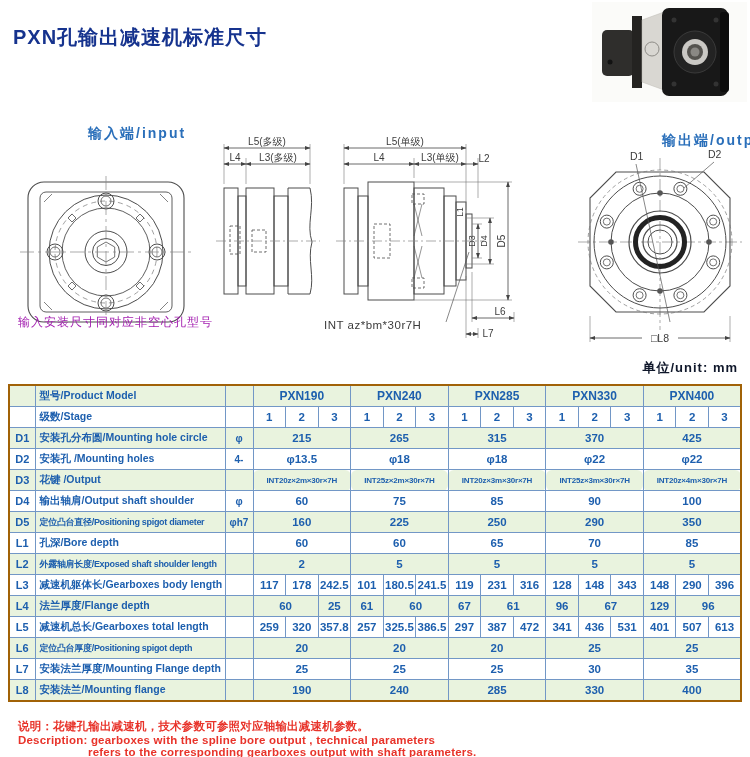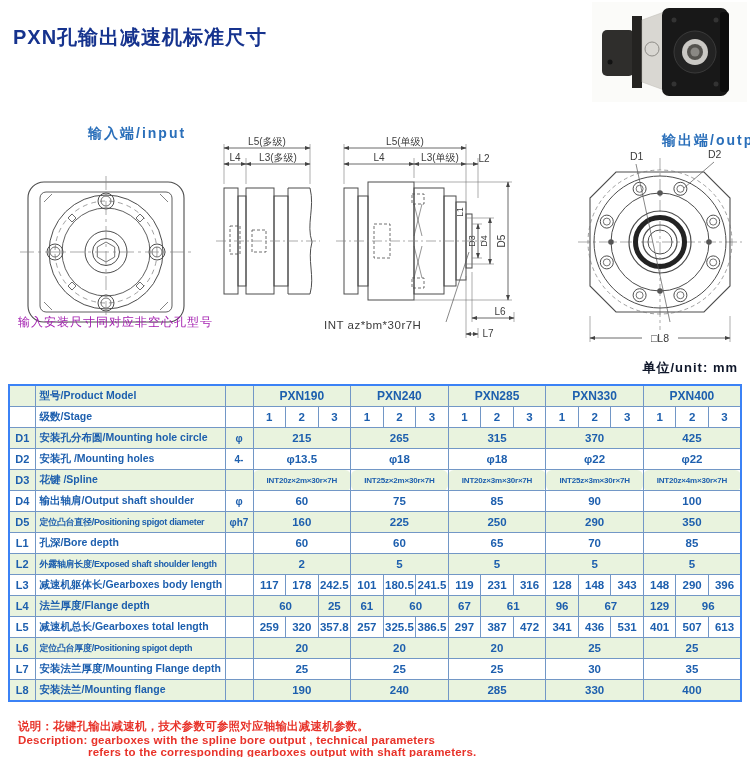--- a/index.html
+++ b/index.html
@@ -23,21 +23,21 @@
   #spec-table{
     position:absolute;left:8px;top:384px;width:734px;
     border-collapse:collapse;table-layout:fixed;
   }
   #spec-table td{
     border:1px solid #7297c6;height:20px;padding:0 1px;
     text-align:center;vertical-align:middle;
     color:#1d5fae;font-weight:bold;font-size:11.5px;
     white-space:nowrap;overflow:hidden;
   }
-  #spec-table{border:2px solid #3b82f6;}
+  #spec-table{border:2px solid #a16207;}
   #spec-table tr.shade td{background:#e9f3de;}
   #spec-table td.c-name{text-align:left;padding-left:4px;font-size:10.5px;}
   #spec-table td.nm-sm{font-size:9px;letter-spacing:-0.3px;}
   #spec-table td.c-code{font-size:11px;}
   #spec-table td.c-sym{font-size:10px;padding:0;}
   #spec-table td.spline{font-size:8px;letter-spacing:-0.2px;border-radius:6px;}
   #spec-table td.c-model{font-size:12px;}
   
   .foot{color:#e8332a;font-weight:bold;font-size:11.5px;letter-spacing:0.2px;white-space:nowrap;}
   #foot-cn{left:18px;top:719px;}
@@ -323,21 +323,21 @@
         <td class="c-name">安装孔 /Mounting holes</td>
         <td class="c-sym">4-</td>
         <td colspan="3">φ13.5</td>
         <td colspan="3">φ18</td>
         <td colspan="3">φ18</td>
         <td colspan="3">φ22</td>
         <td colspan="3">φ22</td>
       </tr>
       <tr class="shade">
         <td class="c-code">D3</td>
-        <td class="c-name">花键 /Spline</td>
+        <td class="c-name">花键 /Output</td>
         <td class="c-sym"></td>
         <td colspan="3" class="spline">INT20z×2m×30r×7H</td>
         <td colspan="3" class="spline">INT25z×2m×30r×7H</td>
         <td colspan="3" class="spline">INT20z×3m×30r×7H</td>
         <td colspan="3" class="spline">INT25z×3m×30r×7H</td>
         <td colspan="3" class="spline">INT20z×4m×30r×7H</td>
       </tr>
       <tr>
         <td class="c-code">D4</td>
         <td class="c-name">输出轴肩/Output shaft shoulder</td>

